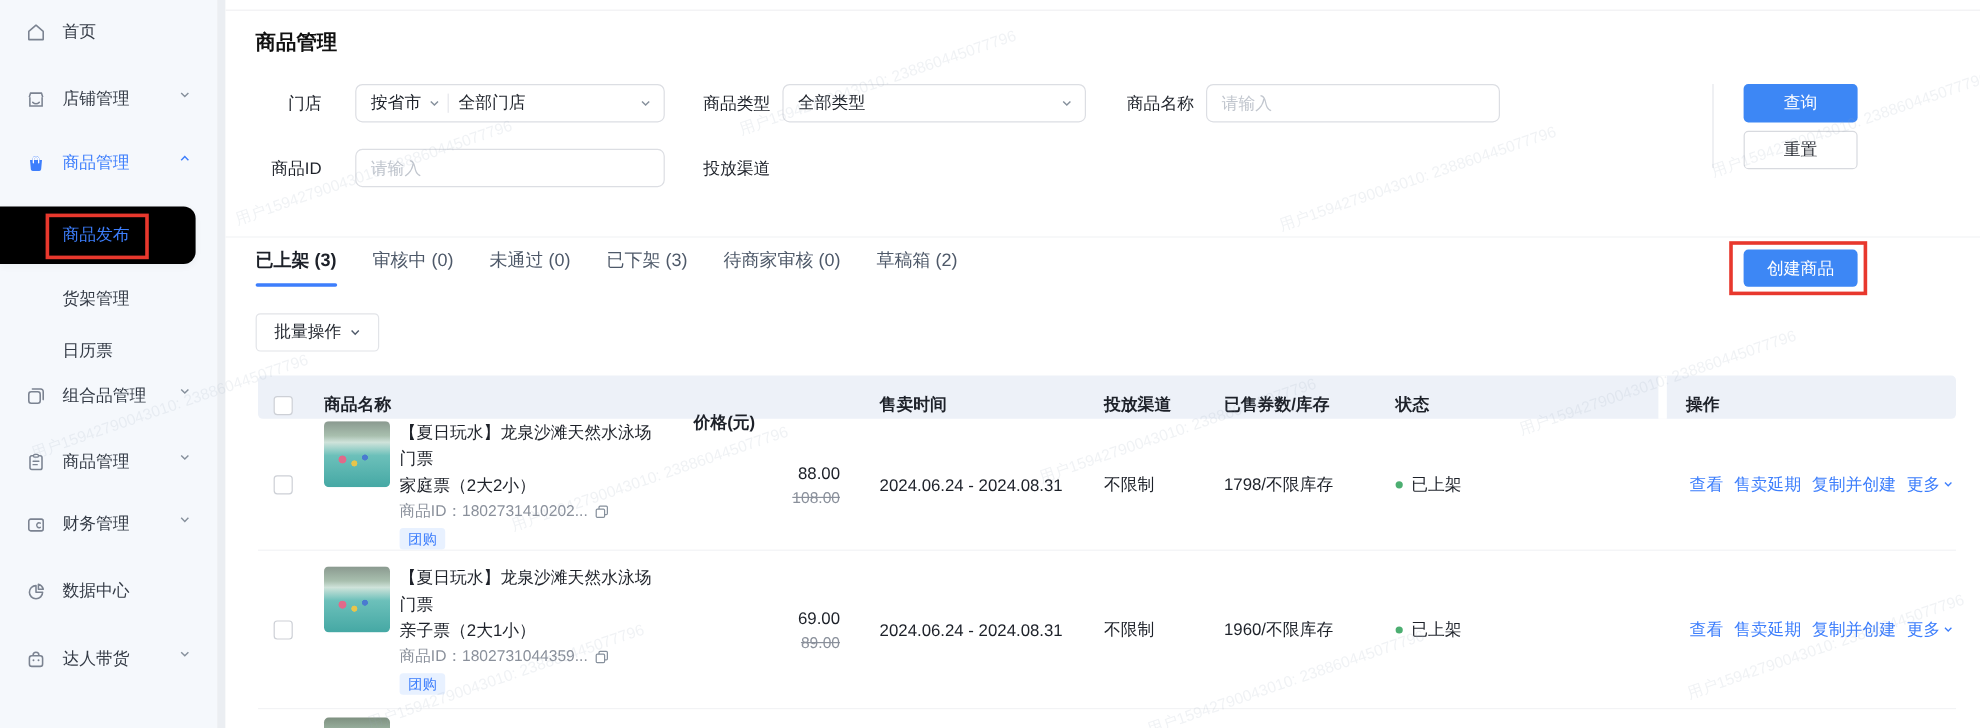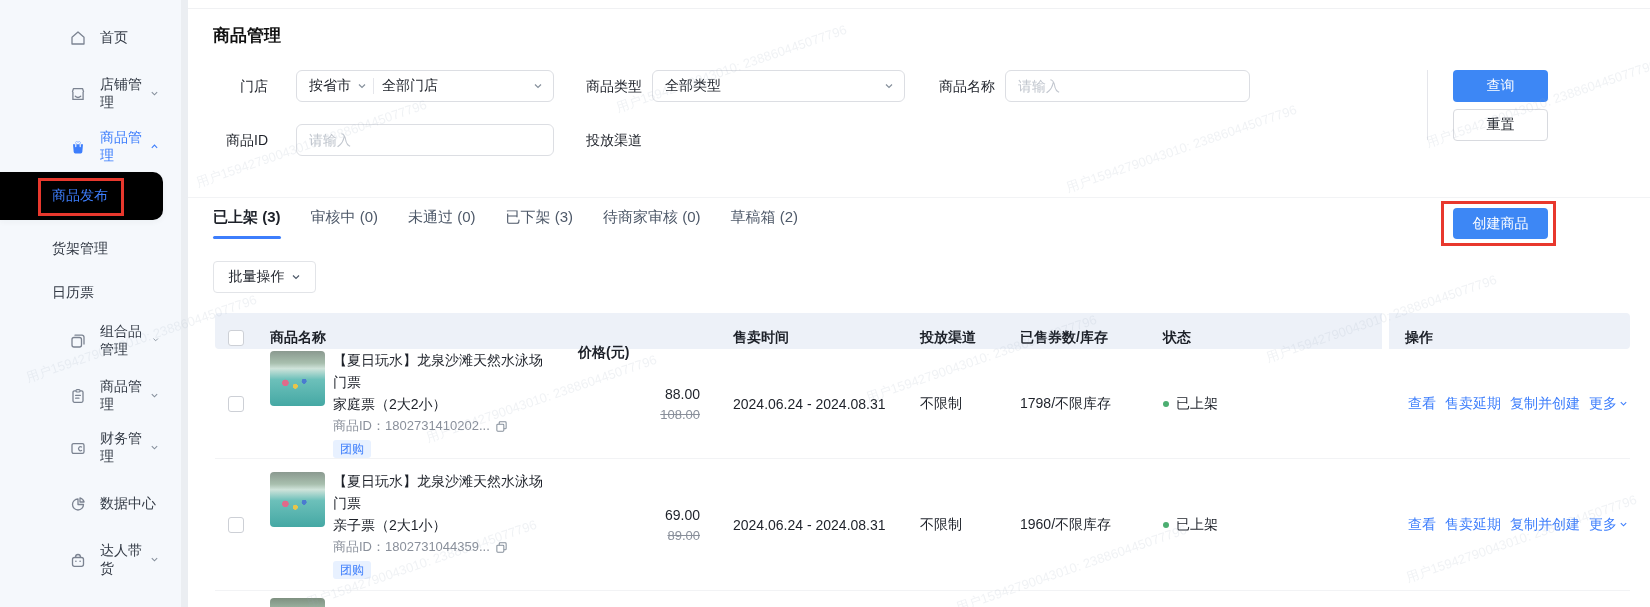--- a/index.html
+++ b/index.html
@@ -3,21 +3,21 @@
 <meta charset="utf-8">
 <style>
   * { margin:0; padding:0; box-sizing:border-box; }
   html,body { width:1650px; height:607px; overflow:hidden; background:#fff;
     font-family:"Liberation Sans","DejaVu Sans",sans-serif; color:#1D2129; }
   .page { position:relative; width:1650px; height:607px; }
 
   
   .sidebar { position:absolute; left:0; top:0; width:181px; height:607px; background:#F5F8FC; }
   .side-divider { position:absolute; left:181px; top:0; width:7px; height:607px; background:#EBEEF2; }
-  .nav-item { position:absolute; left:0; width:181px; height:40px; display:flex; align-items:center; cursor:pointer;padding-left:48px; }
+  .nav-item { position:absolute; left:0; width:181px; height:40px; display:flex; align-items:flex-start; cursor:pointer; }
   .nav-item .ico { width:18px; height:18px; margin-left:21px; margin-right:13px; flex:0 0 18px; }
   .nav-item .lbl { font-size:14px; color:#333A45; }
   .nav-item .chev { margin-left:auto; margin-right:22px; width:10px; height:10px; }
   .nav-item.active-parent .lbl { color:#3D7EFC; }
   .nav-sub { position:absolute; left:0; width:181px; height:40px; display:flex; align-items:center; cursor:pointer; }
   .nav-sub .lbl { font-size:14px; color:#333A45; margin-left:52px; }
   .nav-sub.active { background:#000000; width:163px; height:48px; border-radius:0 10px 10px 0; box-shadow:0 2px 6px rgba(31,41,55,.04); }
   .nav-sub.active .lbl { color:#3D7EFC; }
   .red-box { position:absolute; border:3px solid #E8382D; pointer-events:none; }
   .red-box.side { left:38px; top:178px; width:86px; height:38px; }

